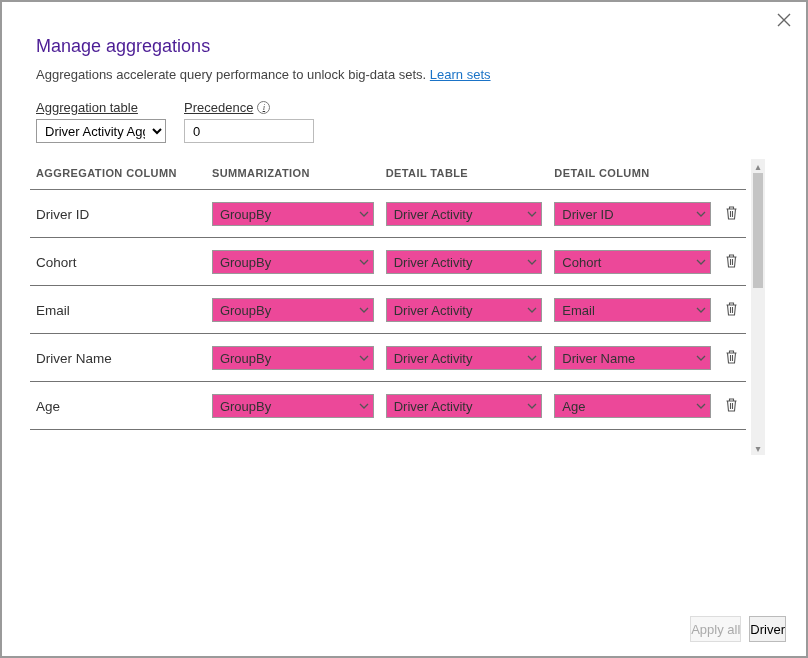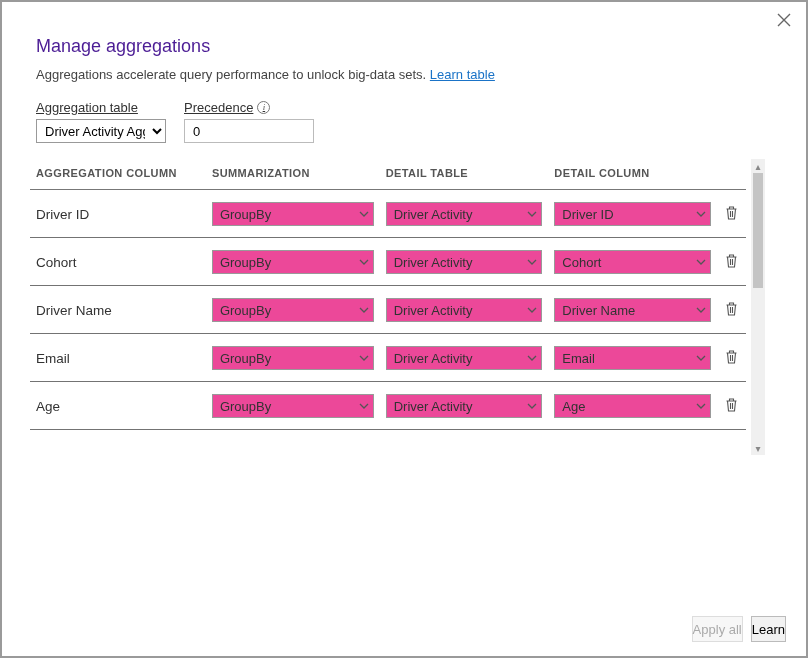--- a/index.html
+++ b/index.html
@@ -215,21 +215,21 @@
 
   <div class="close-x">
     <svg viewBox="0 0 16 16">
         <path d="M2 2 L14 14 M14 2 L2 14" stroke="#666" stroke-width="1.4" fill="none"></path>
       </svg>
   </div>
 
   <div class="content">
     <div class="title">Manage aggregations</div>
     <div class="subtitle">
-      <span>Aggregations accelerate query performance to unlock big-data sets. </span><a>Learn table</a>
+      <span>Aggregations accelerate query performance to unlock big-data sets. </span><a>Learn sets</a>
     </div>
 
     <div class="controls-row">
       <div>
         <div class="control-label">Aggregation table</div>
         <select class="native-select">
           <option>Driver Activity Agg</option>
         </select>
       </div>
       <div>
@@ -331,21 +331,21 @@
                   </span>
                 </div>
               </td>
               <td><span class="trash-btn">
                   <svg viewBox="0 0 14 16">
                     <path d="M2 4 h10 M5 4 V2 h4 v2 M3 4 l1 10 h6 l1 -10 M6 6 v6 M8 6 v6" fill="none" stroke="#555" stroke-width="1.1"></path>
                   </svg>
                 </span></td>
             </tr>
             <tr>
-              <td>Driver Name</td>
+              <td>Email</td>
               <td>
                 <div class="fake-select">
                   <span>GroupBy</span>
                   <span class="caret">
                     <svg viewBox="0 0 10 10">
                       <path d="M1 3 L5 7 L9 3" fill="none" stroke="#555" stroke-width="1.3"></path>
                     </svg>
                   </span>
                 </div>
               </td>
@@ -354,36 +354,36 @@
                   <span>Driver Activity</span>
                   <span class="caret">
                     <svg viewBox="0 0 10 10">
                       <path d="M1 3 L5 7 L9 3" fill="none" stroke="#555" stroke-width="1.3"></path>
                     </svg>
                   </span>
                 </div>
               </td>
               <td>
                 <div class="fake-select">
-                  <span>Driver Name</span>
+                  <span>Email</span>
                   <span class="caret">
                     <svg viewBox="0 0 10 10">
                       <path d="M1 3 L5 7 L9 3" fill="none" stroke="#555" stroke-width="1.3"></path>
                     </svg>
                   </span>
                 </div>
               </td>
               <td><span class="trash-btn">
                   <svg viewBox="0 0 14 16">
                     <path d="M2 4 h10 M5 4 V2 h4 v2 M3 4 l1 10 h6 l1 -10 M6 6 v6 M8 6 v6" fill="none" stroke="#555" stroke-width="1.1"></path>
                   </svg>
                 </span></td>
             </tr>
             <tr>
-              <td>Email</td>
+              <td>Driver Name</td>
               <td>
                 <div class="fake-select">
                   <span>GroupBy</span>
                   <span class="caret">
                     <svg viewBox="0 0 10 10">
                       <path d="M1 3 L5 7 L9 3" fill="none" stroke="#555" stroke-width="1.3"></path>
                     </svg>
                   </span>
                 </div>
               </td>
@@ -392,21 +392,21 @@
                   <span>Driver Activity</span>
                   <span class="caret">
                     <svg viewBox="0 0 10 10">
                       <path d="M1 3 L5 7 L9 3" fill="none" stroke="#555" stroke-width="1.3"></path>
                     </svg>
                   </span>
                 </div>
               </td>
               <td>
                 <div class="fake-select">
-                  <span>Email</span>
+                  <span>Driver Name</span>
                   <span class="caret">
                     <svg viewBox="0 0 10 10">
                       <path d="M1 3 L5 7 L9 3" fill="none" stroke="#555" stroke-width="1.3"></path>
                     </svg>
                   </span>
                 </div>
               </td>
               <td><span class="trash-btn">
                   <svg viewBox="0 0 14 16">
                     <path d="M2 4 h10 M5 4 V2 h4 v2 M3 4 l1 10 h6 l1 -10 M6 6 v6 M8 6 v6" fill="none" stroke="#555" stroke-width="1.1"></path>
@@ -457,16 +457,16 @@
       <div class="scrollbar-track">
         <div class="scrollbar-arrow up">▴</div>
         <div class="scrollbar-thumb"></div>
         <div class="scrollbar-arrow down">▾</div>
       </div>
     </div>
   </div>
 
   <div class="footer">
     <button class="btn" disabled="">Apply all</button>
-    <button class="btn">Learn</button>
+    <button class="btn">Driver</button>
   </div>
 
 </div>
 
 </body></html>

